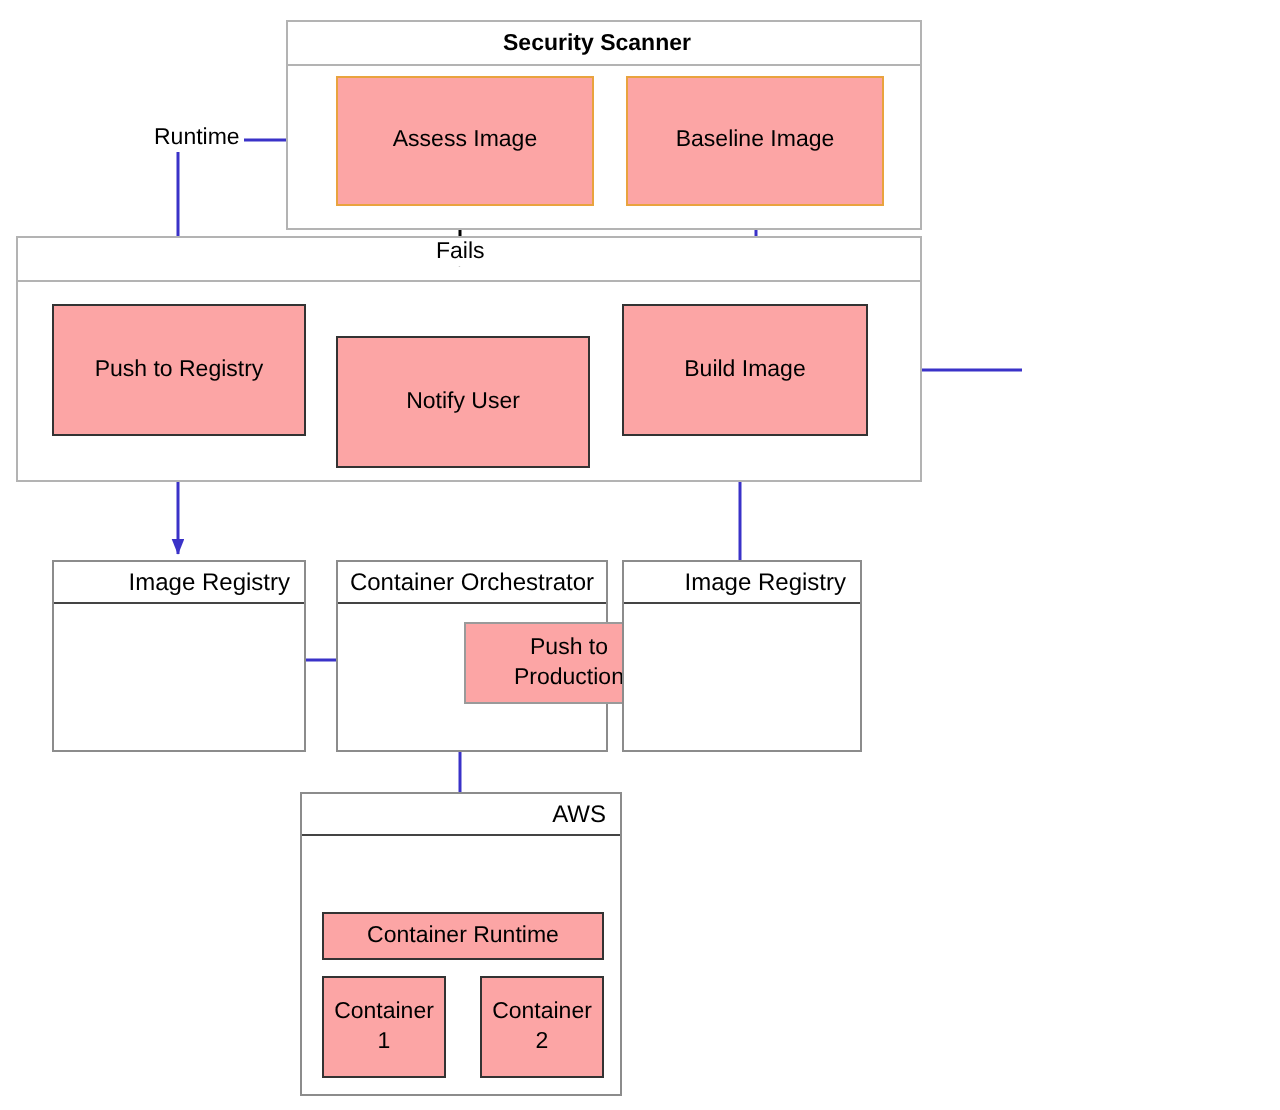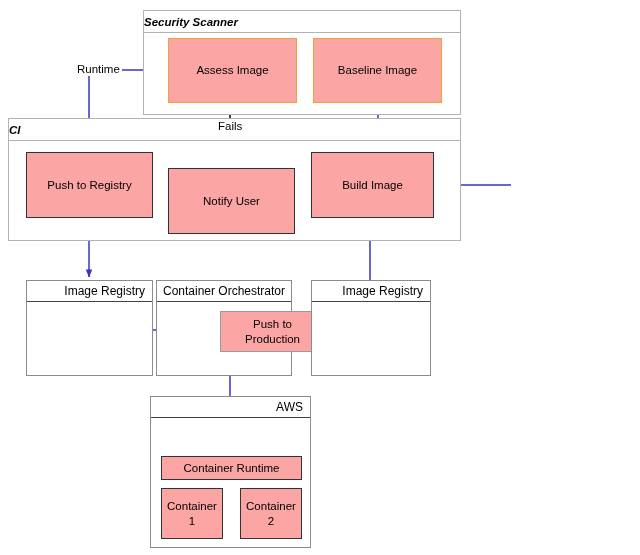--- a/index.html
+++ b/index.html
@@ -26,29 +26,28 @@
     border: 1px solid #b3b3b3;
     box-sizing: border-box;
   }
   .group-title {
     position: absolute;
     top: 0;
     left: 0;
     right: 0;
     height: 22px;
     line-height: 22px;
-    text-align: left;
+    text-align: center;
     padding-right: 7px;
     box-sizing: border-box;
     font-size: 11.5px;
     font-weight: bold;
     color: #000000;
     border-bottom: 1px solid #b3b3b3;
     white-space: nowrap;
-    font-style: italic;
   }
 
   
   .node {
     position: absolute;
     box-sizing: border-box;
     background: #fca5a5;
     display: flex;
     align-items: center;
     justify-content: center;
@@ -189,21 +188,21 @@
 
   <div class="edge-label" style="left:75px; top:63px;">Runtime</div>
 
   <div class="edge-label" style="left:216px; top:120px;">Fails</div>
 
   <div class="panel" style="left:26px; top:280px; width:127px; height:96px;">
     <div class="panel-title">Image Registry</div>
     <div class="panel-body"></div>
   </div>
 
-  <div class="panel" style="left:156px; top:280px; width:136px; height:96px;">
+  <div class="panel" style="left:168px; top:280px; width:136px; height:96px;">
     <div class="panel-title center">Container Orchestrator</div>
     <div class="panel-body">
       <div class="node gray" style="left:15px; top:9px; width:105px; height:41px; flex-direction:column;">
         <span>Push to</span>
         <span>Production</span>
       </div>
     </div>
   </div>
 
   <div class="panel" style="left:311px; top:280px; width:120px; height:96px;">

